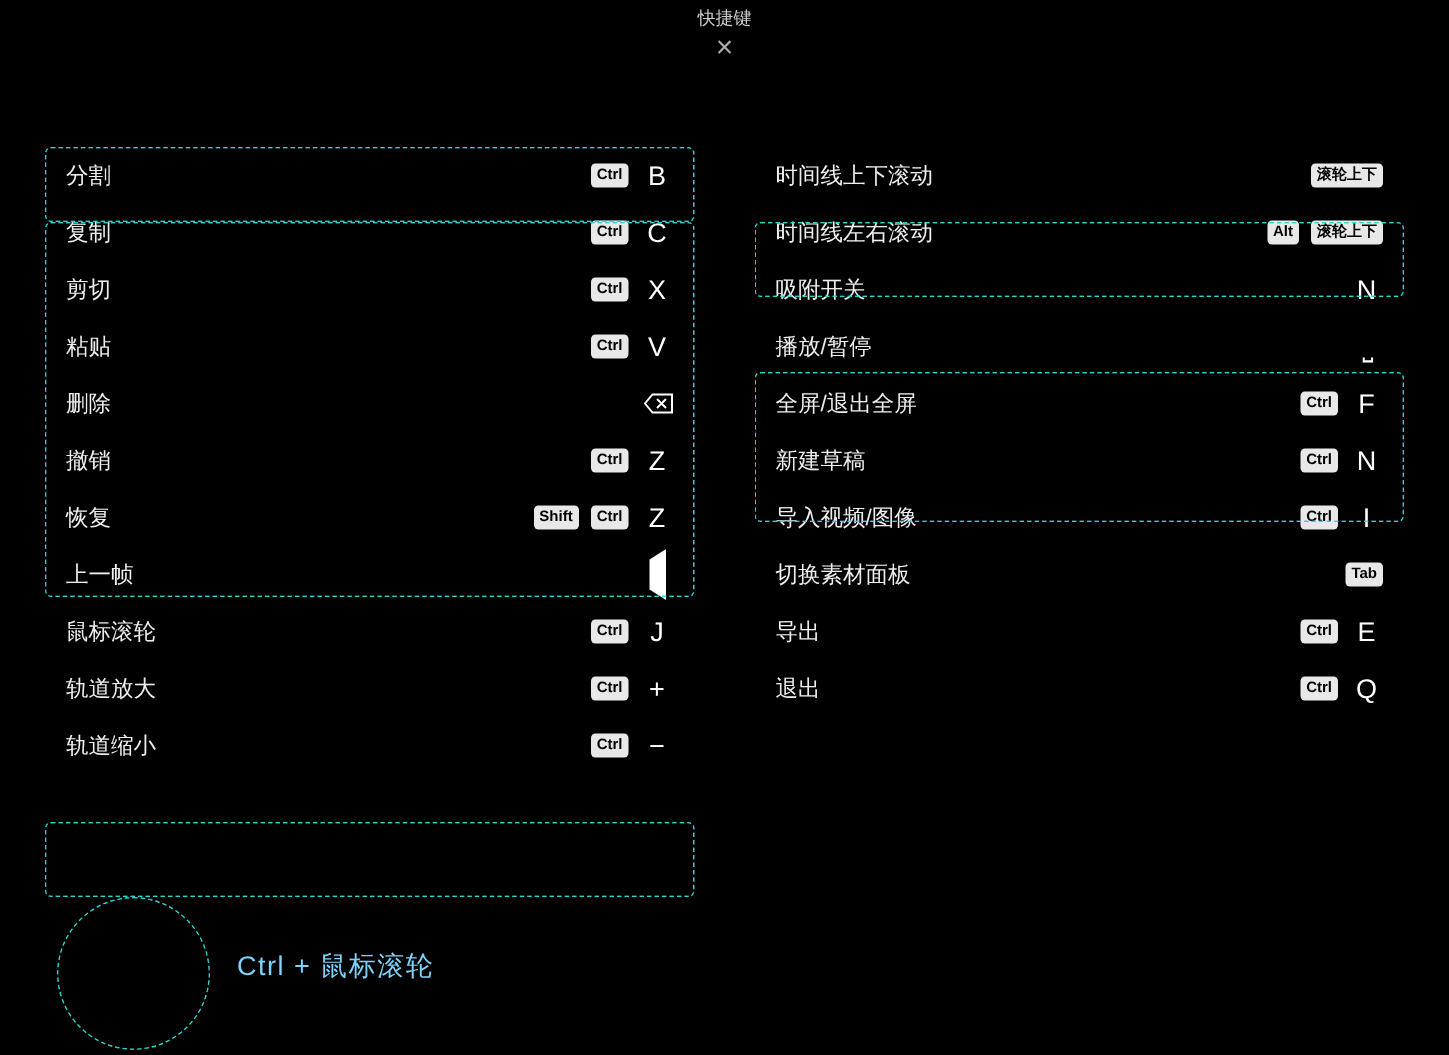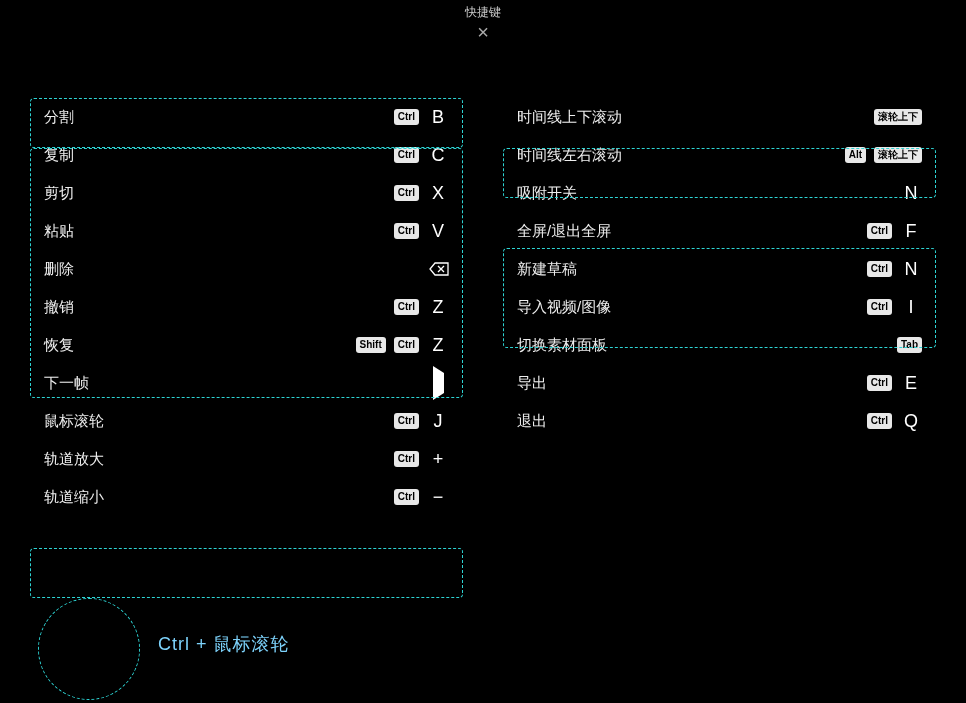--- a/index.html
+++ b/index.html
@@ -175,23 +175,23 @@
       </div>
       <div class="row">
         <span class="label">恢复</span>
         <span class="keys">
           <span class="keycap">Shift</span>
           <span class="keycap">Ctrl</span>
           <span class="letter">Z</span>
         </span>
       </div>
       <div class="row">
-        <span class="label">下一帧</span>
-        <span class="keys">
-          <span class="letter"><span class="tri-right"></span></span>
+        <span class="label">上一帧</span>
+        <span class="keys">
+          <span class="letter"><span class="tri-left"></span></span>
         </span>
       </div>
       <div class="row">
         <span class="label">鼠标滚轮</span>
         <span class="keys">
           <span class="keycap">Ctrl</span>
           <span class="letter">J</span>
         </span>
       </div>
       <div class="row">
@@ -227,20 +227,26 @@
           <span class="keycap">滚轮上下</span>
         </span>
       </div>
       <div class="row">
         <span class="label">吸附开关</span>
         <span class="keys">
           <span class="letter">N</span>
         </span>
       </div>
       <div class="row">
+        <span class="label">播放/暂停</span>
+        <span class="keys">
+          <span class="letter"><span class="space-glyph">⎵</span></span>
+        </span>
+      </div>
+      <div class="row">
         <span class="label">全屏/退出全屏</span>
         <span class="keys">
           <span class="keycap">Ctrl</span>
           <span class="letter">F</span>
         </span>
       </div>
       <div class="row">
         <span class="label">新建草稿</span>
         <span class="keys">
           <span class="keycap">Ctrl</span>

